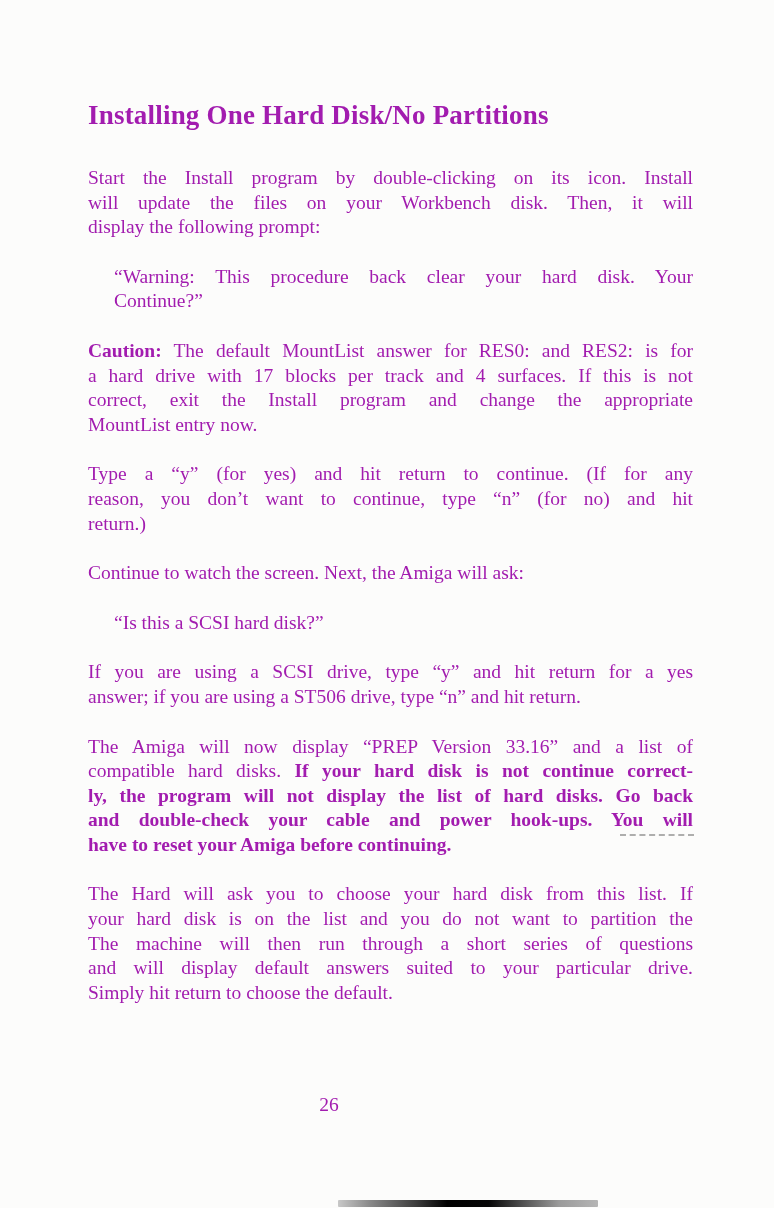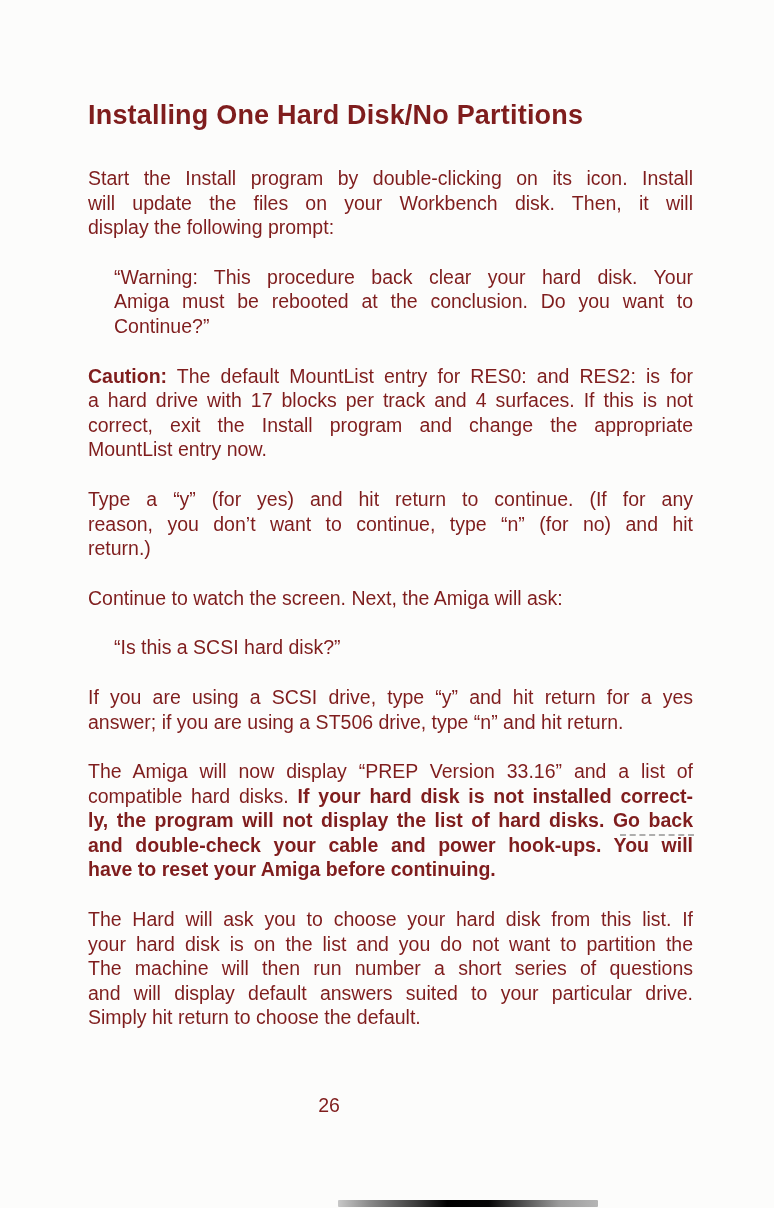--- a/index.html
+++ b/index.html
@@ -2,22 +2,22 @@
 <html><head>
 <meta charset="utf-8">
 <style>
   html, body { margin: 0; padding: 0; background: #e8e8e8; }
   .page {
     position: relative;
     width: 774px;
     height: 1208px;
     margin: 0 auto;
     background: #fcfcfb;
-    color: #7f1d1d;
-    font-family: Liberation Sans, sans-serif;
+    color: #a21caf;
+    font-family: Liberation Serif, serif;
     overflow: hidden;
   }
   .content {
     position: absolute;
     left: 88px;
     top: 101px;
     width: 605px;
   }
   .heading {
     font-size: 27px;
@@ -72,25 +72,24 @@
   <div class="content">
     <h1 class="heading">Installing One Hard Disk/No Partitions</h1>
     <div id="doc-blocks">
         <div class="block paragraph">
           <div class="line"><span>Start the Install program by double-clicking on its icon. Install</span></div>
           <div class="line"><span>will update the files on your Workbench disk. Then, it will</span></div>
           <div class="line last"><span>display the following prompt:</span></div>
         </div>
         <div class="block quote">
           <div class="line"><span>“Warning: This procedure back clear your hard disk. Your</span></div>
-          <div class="line"><span>Amiga must be rebooted at the conclusion. Do you want to</span></div>
           <div class="line last"><span>Continue?”</span></div>
         </div>
         <div class="block paragraph">
-          <div class="line"><span class="bold">Caution:</span><span> The default MountList entry for RES0: and RES2: is for</span></div>
+          <div class="line"><span class="bold">Caution:</span><span> The default MountList answer for RES0: and RES2: is for</span></div>
           <div class="line"><span>a hard drive with 17 blocks per track and 4 surfaces. If this is not</span></div>
           <div class="line"><span>correct, exit the Install program and change the appropriate</span></div>
           <div class="line last"><span>MountList entry now.</span></div>
         </div>
         <div class="block paragraph">
           <div class="line"><span>Type a “y” (for yes) and hit return to continue. (If for any</span></div>
           <div class="line"><span>reason, you don’t want to continue, type “n” (for no) and hit</span></div>
           <div class="line last"><span>return.)</span></div>
         </div>
         <div class="block paragraph">
@@ -98,29 +97,29 @@
         </div>
         <div class="block quote">
           <div class="line last"><span>“Is this a SCSI hard disk?”</span></div>
         </div>
         <div class="block paragraph">
           <div class="line"><span>If you are using a SCSI drive, type “y” and hit return for a yes</span></div>
           <div class="line last"><span>answer; if you are using a ST506 drive, type “n” and hit return.</span></div>
         </div>
         <div class="block paragraph">
           <div class="line"><span>The Amiga will now display “PREP Version 33.16” and a list of</span></div>
-          <div class="line"><span>compatible hard disks. </span><span class="bold">If your hard disk is not installed correct-</span></div>
+          <div class="line"><span>compatible hard disks. </span><span class="bold">If your hard disk is not continue correct-</span></div>
           <div class="line"><span class="bold">ly, the program will not display the list of hard disks. Go back</span></div>
           <div class="line"><span class="bold">and double-check your cable and power hook-ups. You will</span></div>
           <div class="line last"><span class="bold">have to reset your Amiga before continuing.</span></div>
         </div>
         <div class="block paragraph">
           <div class="line"><span>The Hard will ask you to choose your hard disk from this list. If</span></div>
           <div class="line"><span>your hard disk is on the list and you do not want to partition the</span></div>
-          <div class="line"><span>The machine will then run number a short series of questions</span></div>
+          <div class="line"><span>The machine will then run through a short series of questions</span></div>
           <div class="line"><span>and will display default answers suited to your particular drive.</span></div>
           <div class="line last"><span>Simply hit return to choose the default.</span></div>
         </div>
       </div>
   </div>
   <div class="page-number">26</div>
   <div class="overline-artifact"></div>
   <div class="bottom-smudge"></div>
 </div>
 

